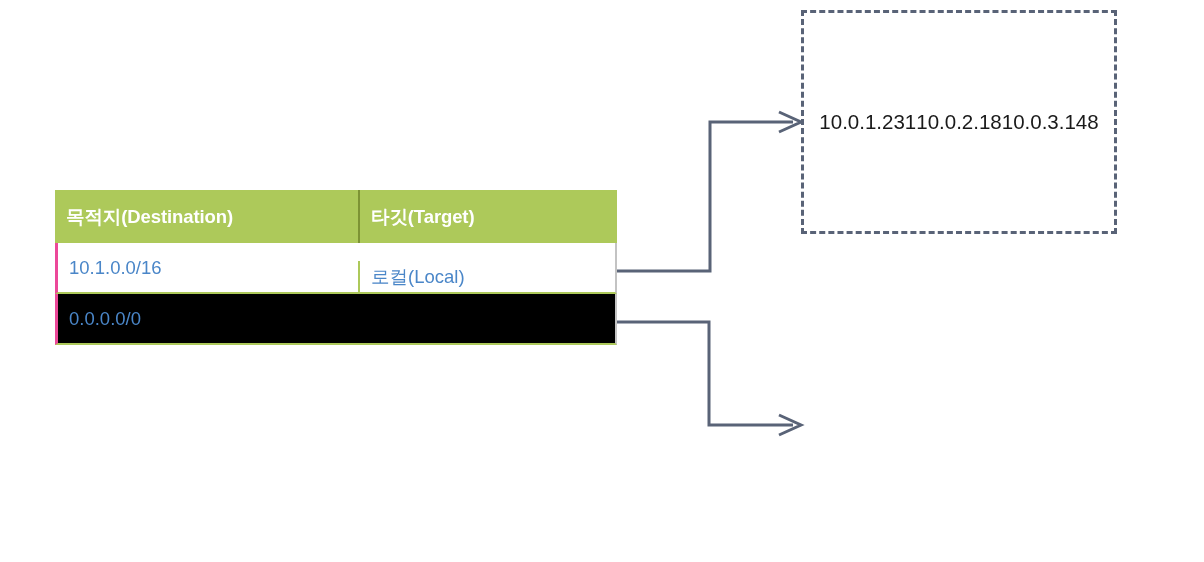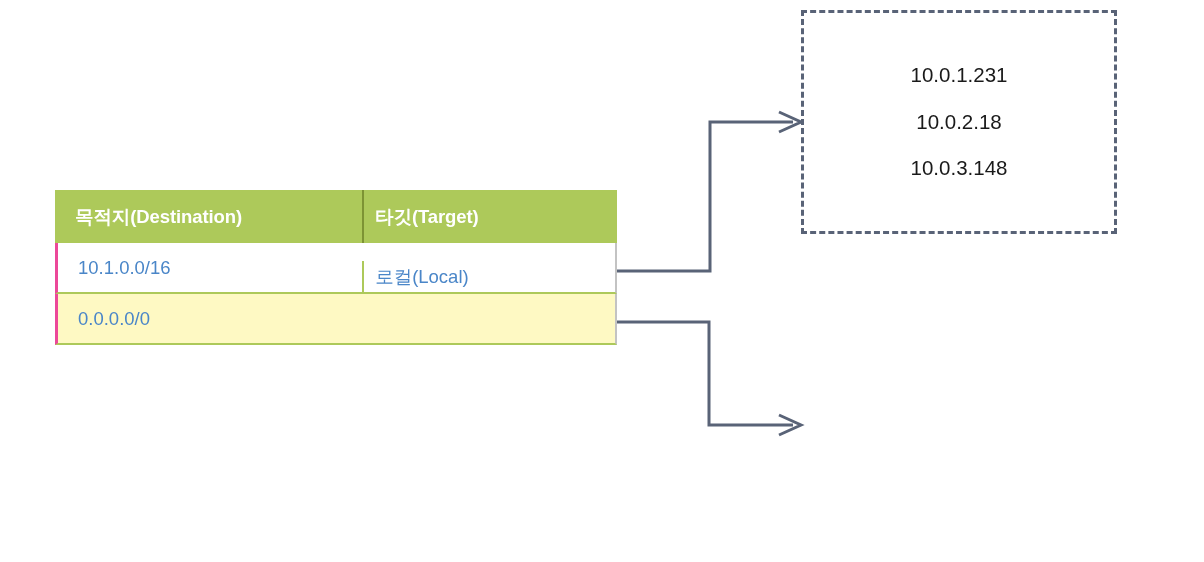--- a/index.html
+++ b/index.html
@@ -25,21 +25,20 @@
     position: absolute;
     left: 55px;
     top: 190px;
     width: 562px;
     box-sizing: border-box;
   }
   .rt-row {
     display: flex;
     box-sizing: border-box;
     width: 100%;
-    padding-left: 9px;
   }
   .rt-cell {
     box-sizing: border-box;
     display: flex;
     align-items: center;
     padding-left: 11px;
     overflow: hidden;
     white-space: nowrap;
   }
   .rt-cell.col-dest { width: 303px; }
@@ -72,30 +71,29 @@
     font-size: 18.5px;
     font-weight: normal;
   }
   .rt-row.data .col-dest { width: 300px; }
   .rt-row.data .col-target {
     width: 257px;
     border-left: 2px solid #adc95a;
     margin-top: 18px;
   }
   .rt-row.data.odd  { background: #ffffff; }
-  .rt-row.data.even { background: #fef9c3; }
+  .rt-row.data.even { background: #000000; text-decoration: underline; }
 
   
   .ip-box {
     position: absolute;
     box-sizing: border-box;
     border: 3px dashed #596377;
     background: #ffffff;
     display: flex;
-    flex-direction: column;
     align-items: center;
     justify-content: center;
   }
   #ip-box-local {
     left: 801px;
     top: 10px;
     width: 316px;
     height: 224px;
   }
   #ip-box-internet {

